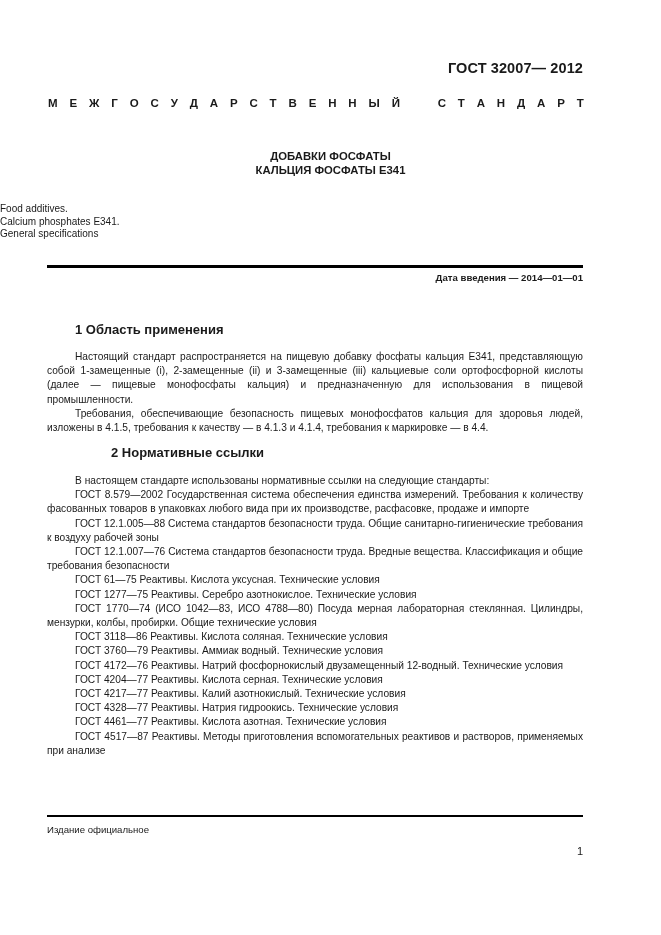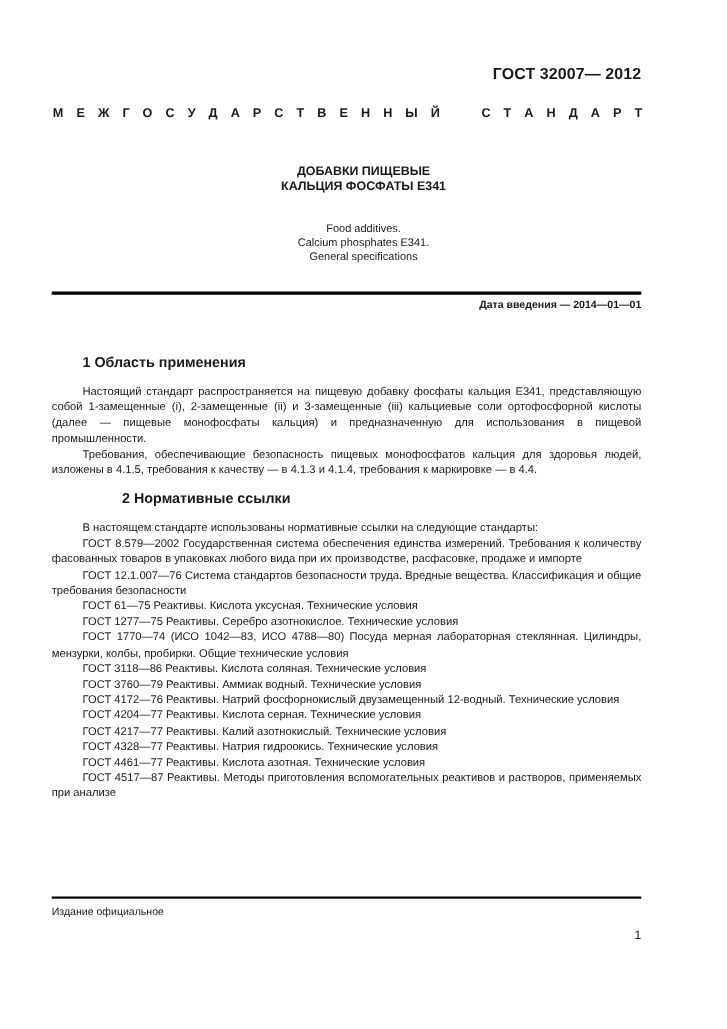--- a/index.html
+++ b/index.html
@@ -5,21 +5,21 @@
   html, body { margin: 0; padding: 0; background: #ffffff; }
   body { width: 661px; height: 935px; position: relative; overflow: hidden;
          font-family: "Liberation Sans", "DejaVu Sans", sans-serif; color: #1a1a1a; }
   .abs { position: absolute; }
   .doc-code { right: 78px; top: 60px; font-size: 14.5px; font-weight: bold; letter-spacing: 0.1px; }
   .interstate { left: 48px; top: 97px; width: 536px; display: flex; justify-content: space-between;
                 font-size: 11.5px; font-weight: bold; }
   .interstate span { display: inline-block; }
   .interstate .gap { width: 14px; }
   .title-block { left: 0; width: 661px; top: 149px; text-align: center; font-size: 11.3px; font-weight: bold; line-height: 14px; }
-  .title-en { left: 0; width: 661px; top: 203px; text-align: center; font-size: 10px; line-height: 12.7px; }
+  .title-en { left: 0; width: 661px; top: 203px; font-size: 10px; line-height: 12.7px; }
   .rule-top { left: 47px; top: 265px; width: 536px; height: 3px; background: #000; }
   .intro-date { right: 78px; top: 272px; font-size: 9.6px; font-weight: bold; }
   .h1 { left: 75px; font-size: 13px; font-weight: bold; }
   .body { left: 47px; width: 536px; font-size: 10.2px; line-height: 14.2px; }
   .body p { margin: 0; text-indent: 28px; text-align: justify; }
   .body p.last { text-align-last: left; }
   .rule-bottom { left: 47px; top: 815px; width: 536px; height: 2px; background: #000; }
   .official { left: 47px; top: 824px; font-size: 9.6px; font-weight: normal; }
   .page-num { right: 78px; top: 845px; font-size: 11px; }
 </style>
@@ -52,21 +52,21 @@
   <span>Т</span>
   <span>А</span>
   <span>Н</span>
   <span>Д</span>
   <span>А</span>
   <span>Р</span>
   <span>Т</span>
 </div>
 
 <div class="abs title-block">
-  <div>ДОБАВКИ ПИЩЕВЫЕ</div>
+  <div>ДОБАВКИ ФОСФАТЫ</div>
   <div>КАЛЬЦИЯ ФОСФАТЫ Е341</div>
 </div>
 
 <div class="abs title-en">
   <div>Food additives.</div>
   <div>Calcium phosphates E341.</div>
   <div>General specifications</div>
 </div>
 
 <div class="abs rule-top"></div>
@@ -75,20 +75,21 @@
 <div class="abs h1" style="top:322px;">1 Область применения</div>
 <div class="abs body" style="top:350px;">
   <p class="last">Настоящий стандарт распространяется на пищевую добавку фосфаты кальция Е341, представляющую собой 1-замещенные (i), 2-замещенные (ii) и 3-замещенные (iii) кальциевые соли ортофосфорной кислоты (далее — пищевые монофосфаты кальция) и предназначенную для использования в пищевой промышленности.</p>
   <p class="last">Требования, обеспечивающие безопасность пищевых монофосфатов кальция для здоровья людей, изложены в 4.1.5, требования к качеству — в 4.1.3 и 4.1.4, требования к маркировке — в 4.4.</p>
 </div>
 
 <div class="abs h1" style="top:445px;margin-left:36px;">2 Нормативные ссылки</div>
 <div class="abs body" style="top:474px;">
   <p class="last">В настоящем стандарте использованы нормативные ссылки на следующие стандарты:</p>
   <p class="last">ГОСТ 8.579—2002 Государственная система обеспечения единства измерений. Требования к количеству фасованных товаров в упаковках любого вида при их производстве, расфасовке, продаже и импорте</p>
+  <p class="last">ГОСТ 12.1.005—88 Система стандартов безопасности труда. Общие санитарно-гигиенические требования к воздуху рабочей зоны</p>
   <p class="last">ГОСТ 12.1.007—76 Система стандартов безопасности труда. Вредные вещества. Классификация и общие требования безопасности</p>
   <p class="last">ГОСТ 61—75 Реактивы. Кислота уксусная. Технические условия</p>
   <p class="last">ГОСТ 1277—75 Реактивы. Серебро азотнокислое. Технические условия</p>
   <p class="last">ГОСТ 1770—74 (ИСО 1042—83, ИСО 4788—80) Посуда мерная лабораторная стеклянная. Цилиндры, мензурки, колбы, пробирки. Общие технические условия</p>
   <p class="last">ГОСТ 3118—86 Реактивы. Кислота соляная. Технические условия</p>
   <p class="last">ГОСТ 3760—79 Реактивы. Аммиак водный. Технические условия</p>
   <p class="last">ГОСТ 4172—76 Реактивы. Натрий фосфорнокислый двузамещенный 12-водный. Технические условия</p>
   <p class="last">ГОСТ 4204—77 Реактивы. Кислота серная. Технические условия</p>
   <p class="last">ГОСТ 4217—77 Реактивы. Калий азотнокислый. Технические условия</p>
   <p class="last">ГОСТ 4328—77 Реактивы. Натрия гидроокись. Технические условия</p>

